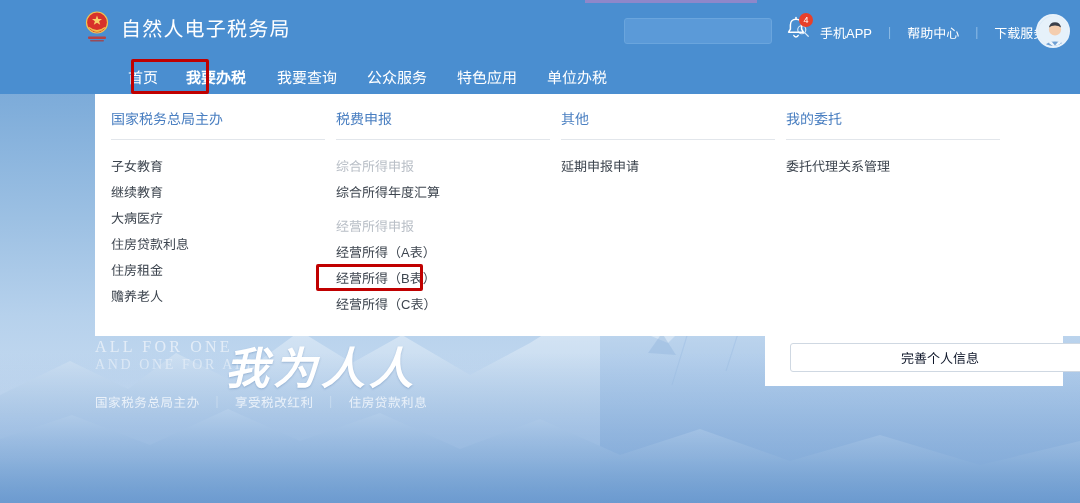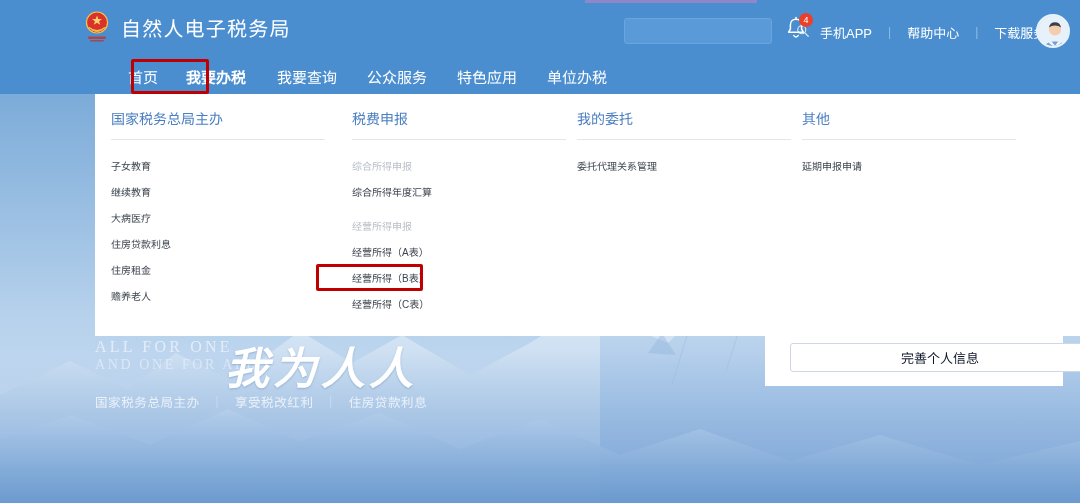--- a/index.html
+++ b/index.html
@@ -107,21 +107,21 @@
     position:absolute; left:95px; top:94px; width:985px; height:242px;
     background:#ffffff;
   }
   .dd-cols { display:flex; padding-top:14px; }
   .dd-col { position:relative; }
   .dd-col-title {
     font-size:14px; color:#4a7fc1; padding-bottom:11px; white-space:nowrap;
   }
   .dd-rule { height:1px; background:#e2e6eb; margin-bottom:14px; }
   .dd-item {
-    font-size:10px; color:#3d4category; color:#3d454f; line-height:26px;
+    font-size:13px; color:#3d4category; color:#3d454f; line-height:26px;
     white-space:nowrap; cursor:pointer; position:relative; display:inline-block;
   }
   .dd-item.muted { color:#b9bfc7; cursor:default; }
   .dd-item.pad-top { margin-top:8px; }
   .dd-highlight {
     position:absolute; left:316px; top:264px; width:107px; height:27px;
     border:3px solid #c00000; border-radius:2px; pointer-events:none;
   }
 
   
@@ -283,41 +283,41 @@
         <div class="dd-col-title">国家税务总局主办</div>
         <div class="dd-rule"></div>
         <div><span class="dd-item">子女教育</span></div>
         <div><span class="dd-item">继续教育</span></div>
         <div><span class="dd-item">大病医疗</span></div>
         <div><span class="dd-item">住房贷款利息</span></div>
         <div><span class="dd-item">住房租金</span></div>
         <div><span class="dd-item">赡养老人</span></div>
       </div>
 
-      <div class="dd-col" style="width:214px; margin-left:27px;">
+      <div class="dd-col" style="width:214px; margin-left:11px;">
         <div class="dd-col-title">税费申报</div>
         <div class="dd-rule"></div>
         <div><span class="dd-item muted">综合所得申报</span></div>
         <div><span class="dd-item">综合所得年度汇算</span></div>
         <div><span class="dd-item muted pad-top">经营所得申报</span></div>
         <div><span class="dd-item">经营所得（A表）</span></div>
         <div><span class="dd-item">经营所得（B表）</span></div>
         <div><span class="dd-item">经营所得（C表）</span></div>
       </div>
 
       <div class="dd-col" style="width:214px; margin-left:11px;">
+        <div class="dd-col-title">其他</div>
+        <div class="dd-rule"></div>
+        <div><span class="dd-item">延期申报申请</span></div>
+      </div>
+
+      <div class="dd-col" style="width:214px; margin-left:11px;">
         <div class="dd-col-title">我的委托</div>
         <div class="dd-rule"></div>
         <div><span class="dd-item">委托代理关系管理</span></div>
-      </div>
-
-      <div class="dd-col" style="width:214px; margin-left:11px;">
-        <div class="dd-col-title">其他</div>
-        <div class="dd-rule"></div>
-        <div><span class="dd-item">延期申报申请</span></div>
       </div>
 
     </div>
   </div>
   <div class="dd-highlight"></div>
 
   <div class="slogan">
     <div class="slogan-en">
       <div class="l1">ALL FOR ONE</div>
       <div class="l2">AND ONE FOR ALL</div>

